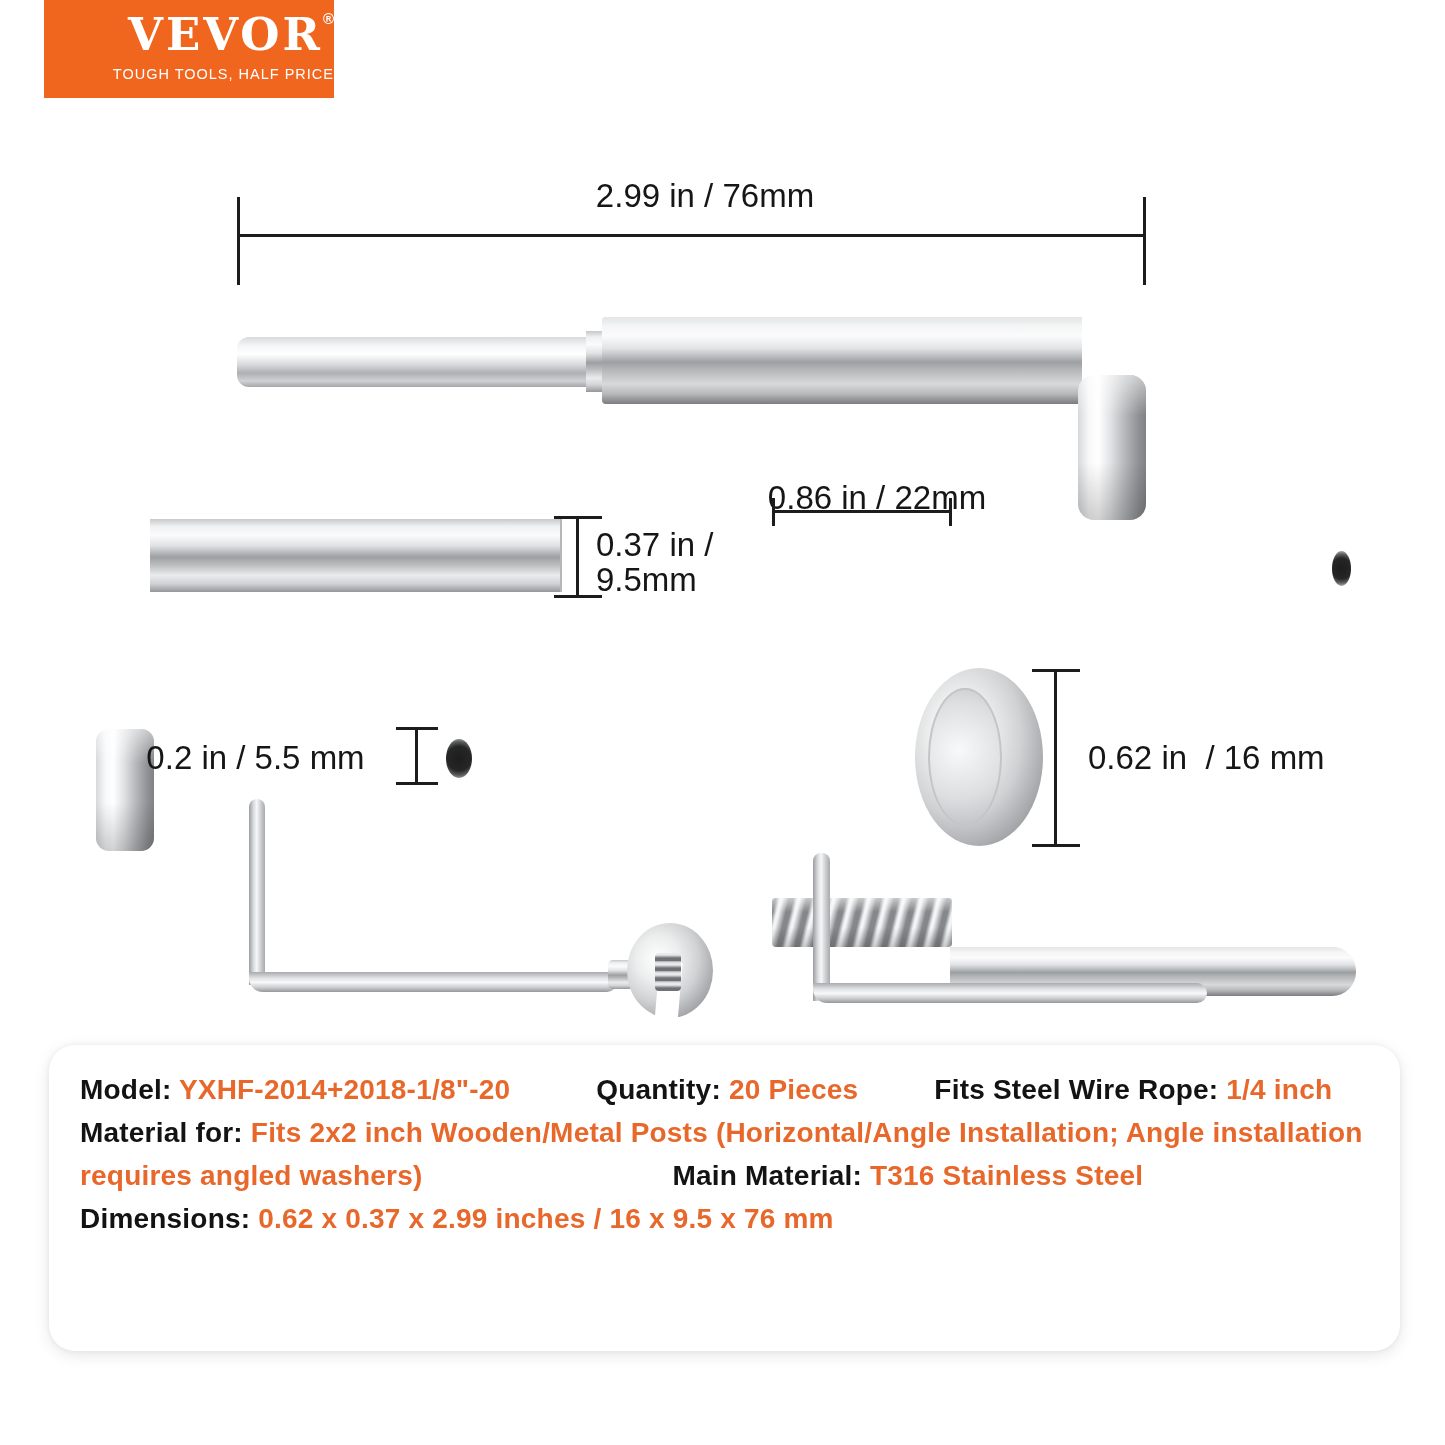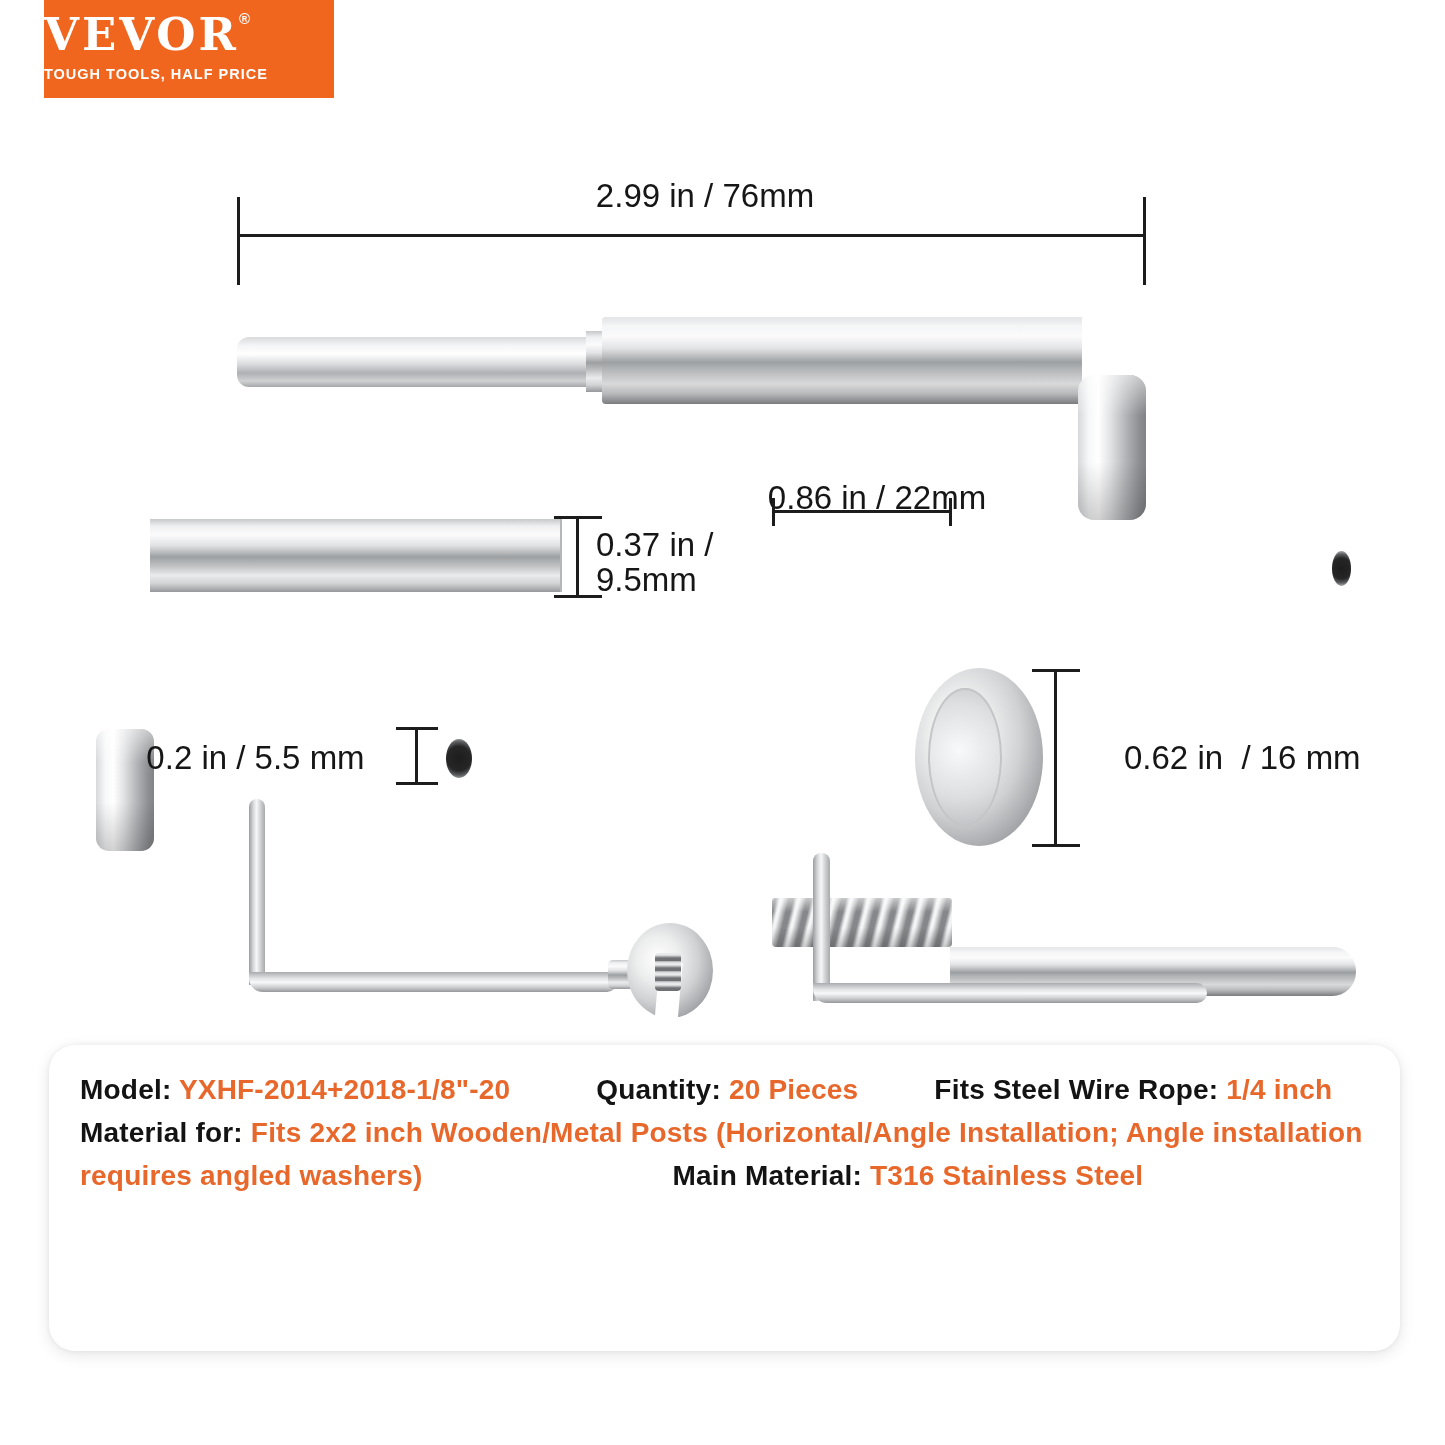--- a/index.html
+++ b/index.html
@@ -3,26 +3,26 @@
 <meta charset="utf-8">
 <style>
   html,body{margin:0;padding:0;background:#ffffff;}
   #canvas{
     position:relative;width:1445px;height:1445px;background:#ffffff;overflow:hidden;
     font-family:"Liberation Sans", sans-serif;color:#141414;
   }
   .abs{position:absolute;}
 
   
-  .logo{left:44px;top:0;width:290px;height:98px;background:var(--brand);text-align:left;}
+  .logo{left:44px;top:0;width:290px;height:98px;background:var(--brand);text-align:right;}
   .logo .brand{position:absolute;left:0;right:0;top:8px;
     font-family:"DejaVu Serif", serif;font-weight:800;font-size:45px;letter-spacing:3px;color:#ffffff;}
   .logo .reg{font-family:"Liberation Sans",sans-serif;font-size:15px;font-weight:700;vertical-align:26px;letter-spacing:0;}
   .logo .tagline{position:absolute;left:0;right:0;top:66px;
-    font-size:14.5px;font-weight:700;letter-spacing:1px;color:#ffffff;}
+    font-size:14.5px;font-weight:400;letter-spacing:1px;color:#ffffff;}
 
   
   .dim{background:#1c1c1c;}
   .dim-label{font-size:33px;line-height:36px;color:#161616;white-space:pre;}
   .center{text-align:center;}
 
   
   .cyl-h{background:linear-gradient(180deg,#c6c8ca 0%,#eff0f1 10%,#fbfbfc 22%,#e2e3e5 36%,
           #9da0a2 52%,#bbbdbf 63%,#eaebec 77%,#d2d4d6 88%,#93959880 100%),
          linear-gradient(180deg,#c6c8ca,#97999c);}
@@ -103,21 +103,21 @@
   <div>
     <div class="abs cyl-h shade" style="left:438px;top:731px;width:494px;height:55px;border-radius:28px 0 0 28px;"></div>
     <div class="abs hole" style="left:446px;top:739px;width:26px;height:39px;"></div>
     <div class="abs disc" style="left:915px;top:668px;width:128px;height:178px;"></div>
     <div class="abs disc-face" style="left:928px;top:688px;width:74px;height:138px;"></div>
   </div>
 
   <div class="abs dim" style="left:1032px;top:669px;width:48px;height:3px;"></div>
   <div class="abs dim" style="left:1054px;top:669px;width:3px;height:178px;"></div>
   <div class="abs dim" style="left:1032px;top:844px;width:48px;height:3px;"></div>
-  <div class="abs dim-label" style="left:1124px;top:740px;text-align:center;">0.62 in  / 16 mm</div>
+  <div class="abs dim-label" style="left:1088px;top:740px;text-align:center;">0.62 in  / 16 mm</div>
 
   <div>
     <div class="abs hex-v" style="left:249px;top:799px;width:16px;height:186px;"></div>
     <div class="abs hex-h" style="left:249px;top:972px;width:368px;height:20px;"></div>
   </div>
 
   <div>
     <div class="abs cyl-h" style="left:608px;top:960px;width:28px;height:29px;border-radius:5px;"></div>
     <div class="abs disc" style="left:627px;top:923px;width:86px;height:95px;"></div>
     <div class="abs" style="left:657px;top:962px;width:23px;height:62px;background:#ffffff;transform:rotate(5deg);"></div>
@@ -128,16 +128,17 @@
   <div>
     <div class="abs hex-v" style="left:813px;top:853px;width:17px;height:148px;"></div>
     <div class="abs hex-h" style="left:813px;top:983px;width:394px;height:20px;"></div>
   </div>
 
   <div class="abs panel">
     <div class="panel-inner">
         <div class="spec-row"><span class="seg-ink">Model: </span><span class="seg-accent">YXHF-2014+2018-1/8"-20</span><span class="spec-gap" style="width: 86px;"></span><span class="seg-ink">Quantity: </span><span class="seg-accent">20 Pieces</span><span class="spec-gap" style="width: 76px;"></span><span class="seg-ink">Fits Steel Wire Rope: </span><span class="seg-accent">1/4 inch</span></div>
         <div class="spec-row"><span class="seg-ink">Material for: </span><span class="seg-accent">Fits 2x2 inch Wooden/Metal Posts (Horizontal/Angle Installation; Angle installation</span></div>
         <div class="spec-row"><span class="seg-accent">requires angled washers)</span><span class="spec-gap" style="width: 250px;"></span><span class="seg-ink">Main Material: </span><span class="seg-accent">T316 Stainless Steel</span></div>
+        <div class="spec-row"><span class="seg-ink">Dimensions: </span><span class="seg-accent">0.62 x 0.37 x 2.99 inches / 16 x 9.5 x 76 mm</span></div>
       </div>
   </div>
 
 </div>
 
 </body></html>

